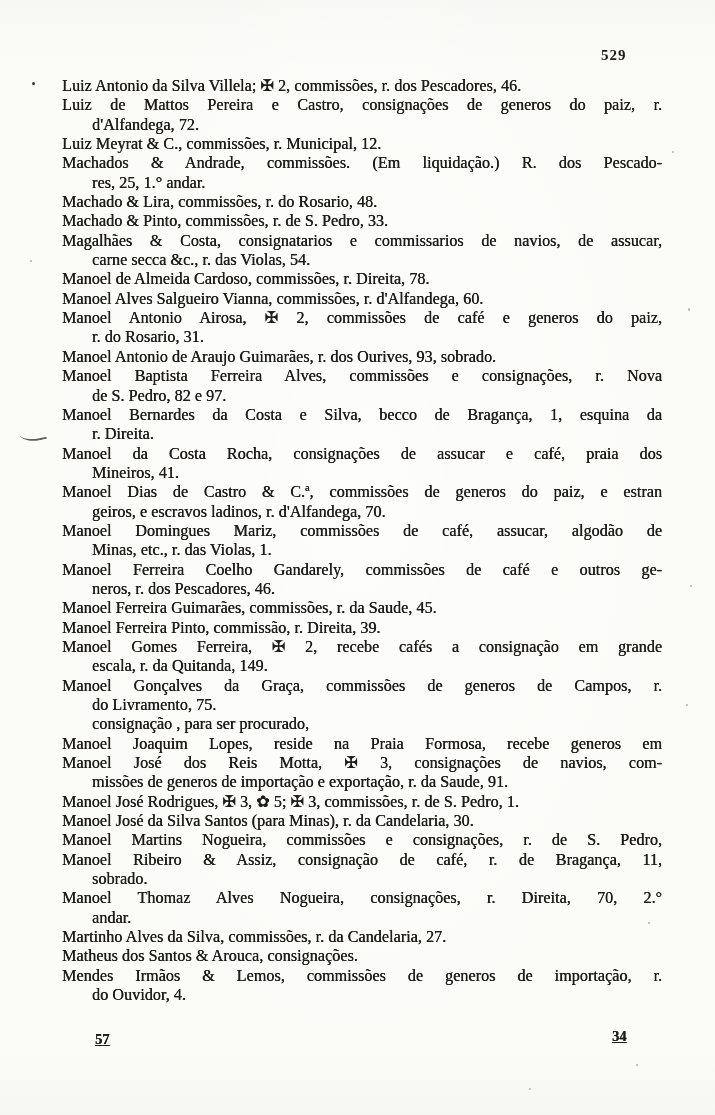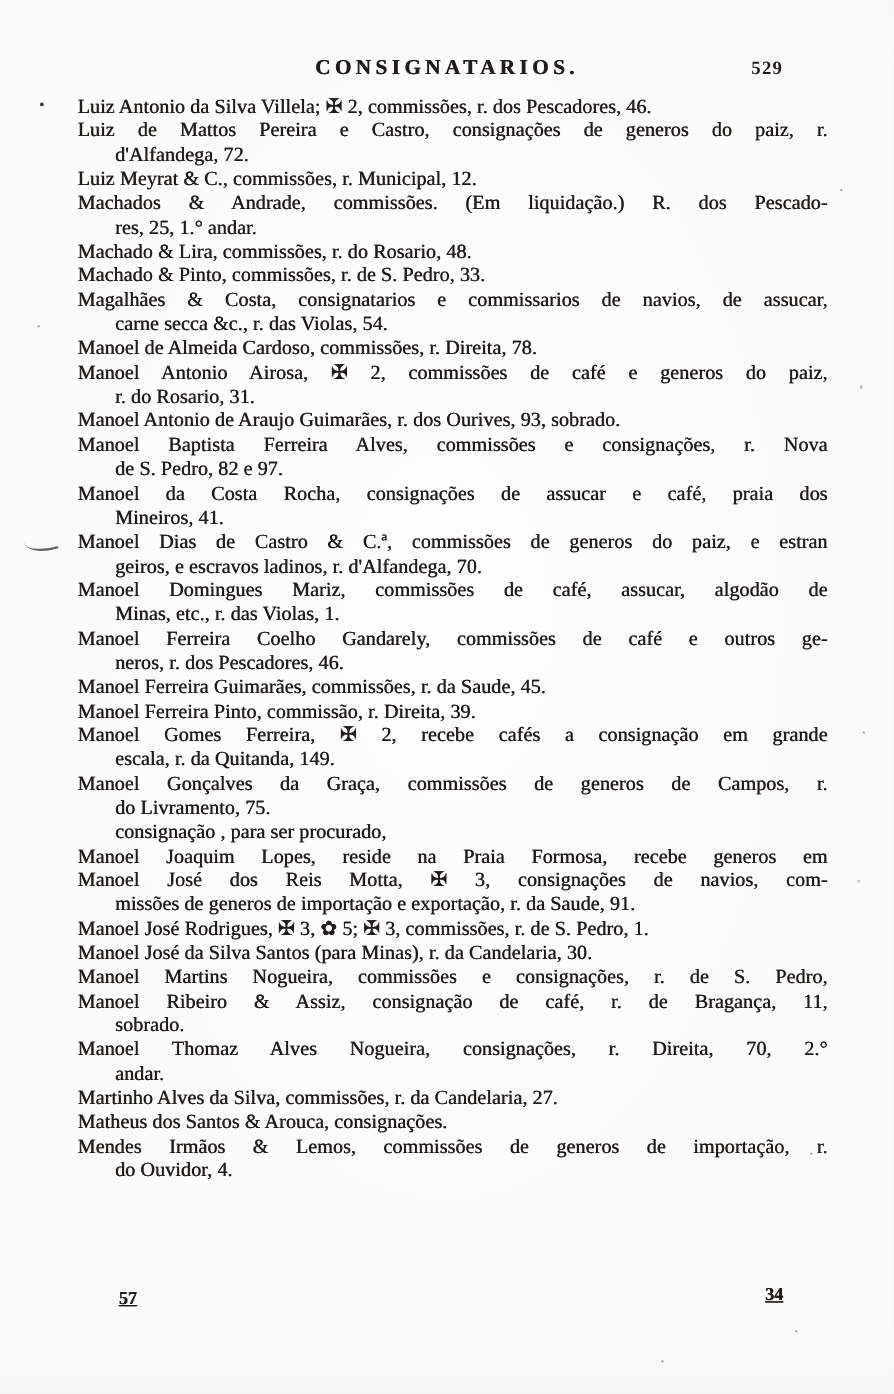--- a/index.html
+++ b/index.html
@@ -97,21 +97,20 @@
   .s5 { top: 1088px; left: 529px; width: 2px; height: 2px; }
   .s6 { top: 1064px; left: 636px; width: 2px; height: 2px; }
   .s7 { top: 260px; left: 30px;  width: 2px; height: 2px; }
   .s8 { top: 704px; left: 686px; width: 2px; height: 2px; }
 </style>
 </head>
 <body>
 
 <div class="page">
 
-  <div class="running-title">CONSIGNATARIOS.</div>
 
   <div class="page-number">529</div>
 
   <div class="entries">
       <div class="entry">
         <div class="line first">Luiz Antonio da Silva Villela; ✠ 2, commissões, r. dos Pescadores, 46.</div>
       </div>
       <div class="entry">
         <div class="line first just">Luiz de Mattos Pereira e Castro, consignações de generos do paiz, r.</div>
         <div class="line cont">d'Alfandega, 72.</div>
@@ -130,29 +129,36 @@
         <div class="line first">Machado &amp; Pinto, commissões, r. de S. Pedro, 33.</div>
       </div>
       <div class="entry">
         <div class="line first just">Magalhães &amp; Costa, consignatarios e commissarios de navios, de assucar,</div>
         <div class="line cont">carne secca &amp;c., r. das Violas, 54.</div>
       </div>
       <div class="entry">
         <div class="line first">Manoel de Almeida Cardoso, commissões, r. Direita, 78.</div>
       </div>
       <div class="entry">
+        <div class="line first">Manoel Alves Salgueiro Vianna, commissões, r. d'Alfandega, 60.</div>
+      </div>
+      <div class="entry">
         <div class="line first just">Manoel Antonio Airosa, ✠ 2, commissões de café e generos do paiz,</div>
         <div class="line cont">r. do Rosario, 31.</div>
       </div>
       <div class="entry">
         <div class="line first">Manoel Antonio de Araujo Guimarães, r. dos Ourives, 93, sobrado.</div>
       </div>
       <div class="entry">
         <div class="line first just">Manoel Baptista Ferreira Alves, commissões e  consignações, r. Nova</div>
         <div class="line cont">de S. Pedro, 82 e 97.</div>
+      </div>
+      <div class="entry">
+        <div class="line first just">Manoel Bernardes da Costa e Silva, becco de Bragança, 1, esquina da</div>
+        <div class="line cont">r. Direita.</div>
       </div>
       <div class="entry">
         <div class="line first just">Manoel da Costa Rocha, consignações de assucar e café, praia dos</div>
         <div class="line cont">Mineiros, 41.</div>
       </div>
       <div class="entry">
         <div class="line first just">Manoel Dias de Castro &amp; C.ª, commissões de generos do paiz, e estran</div>
         <div class="line cont">geiros, e escravos ladinos, r. d'Alfandega, 70.</div>
       </div>
       <div class="entry">

